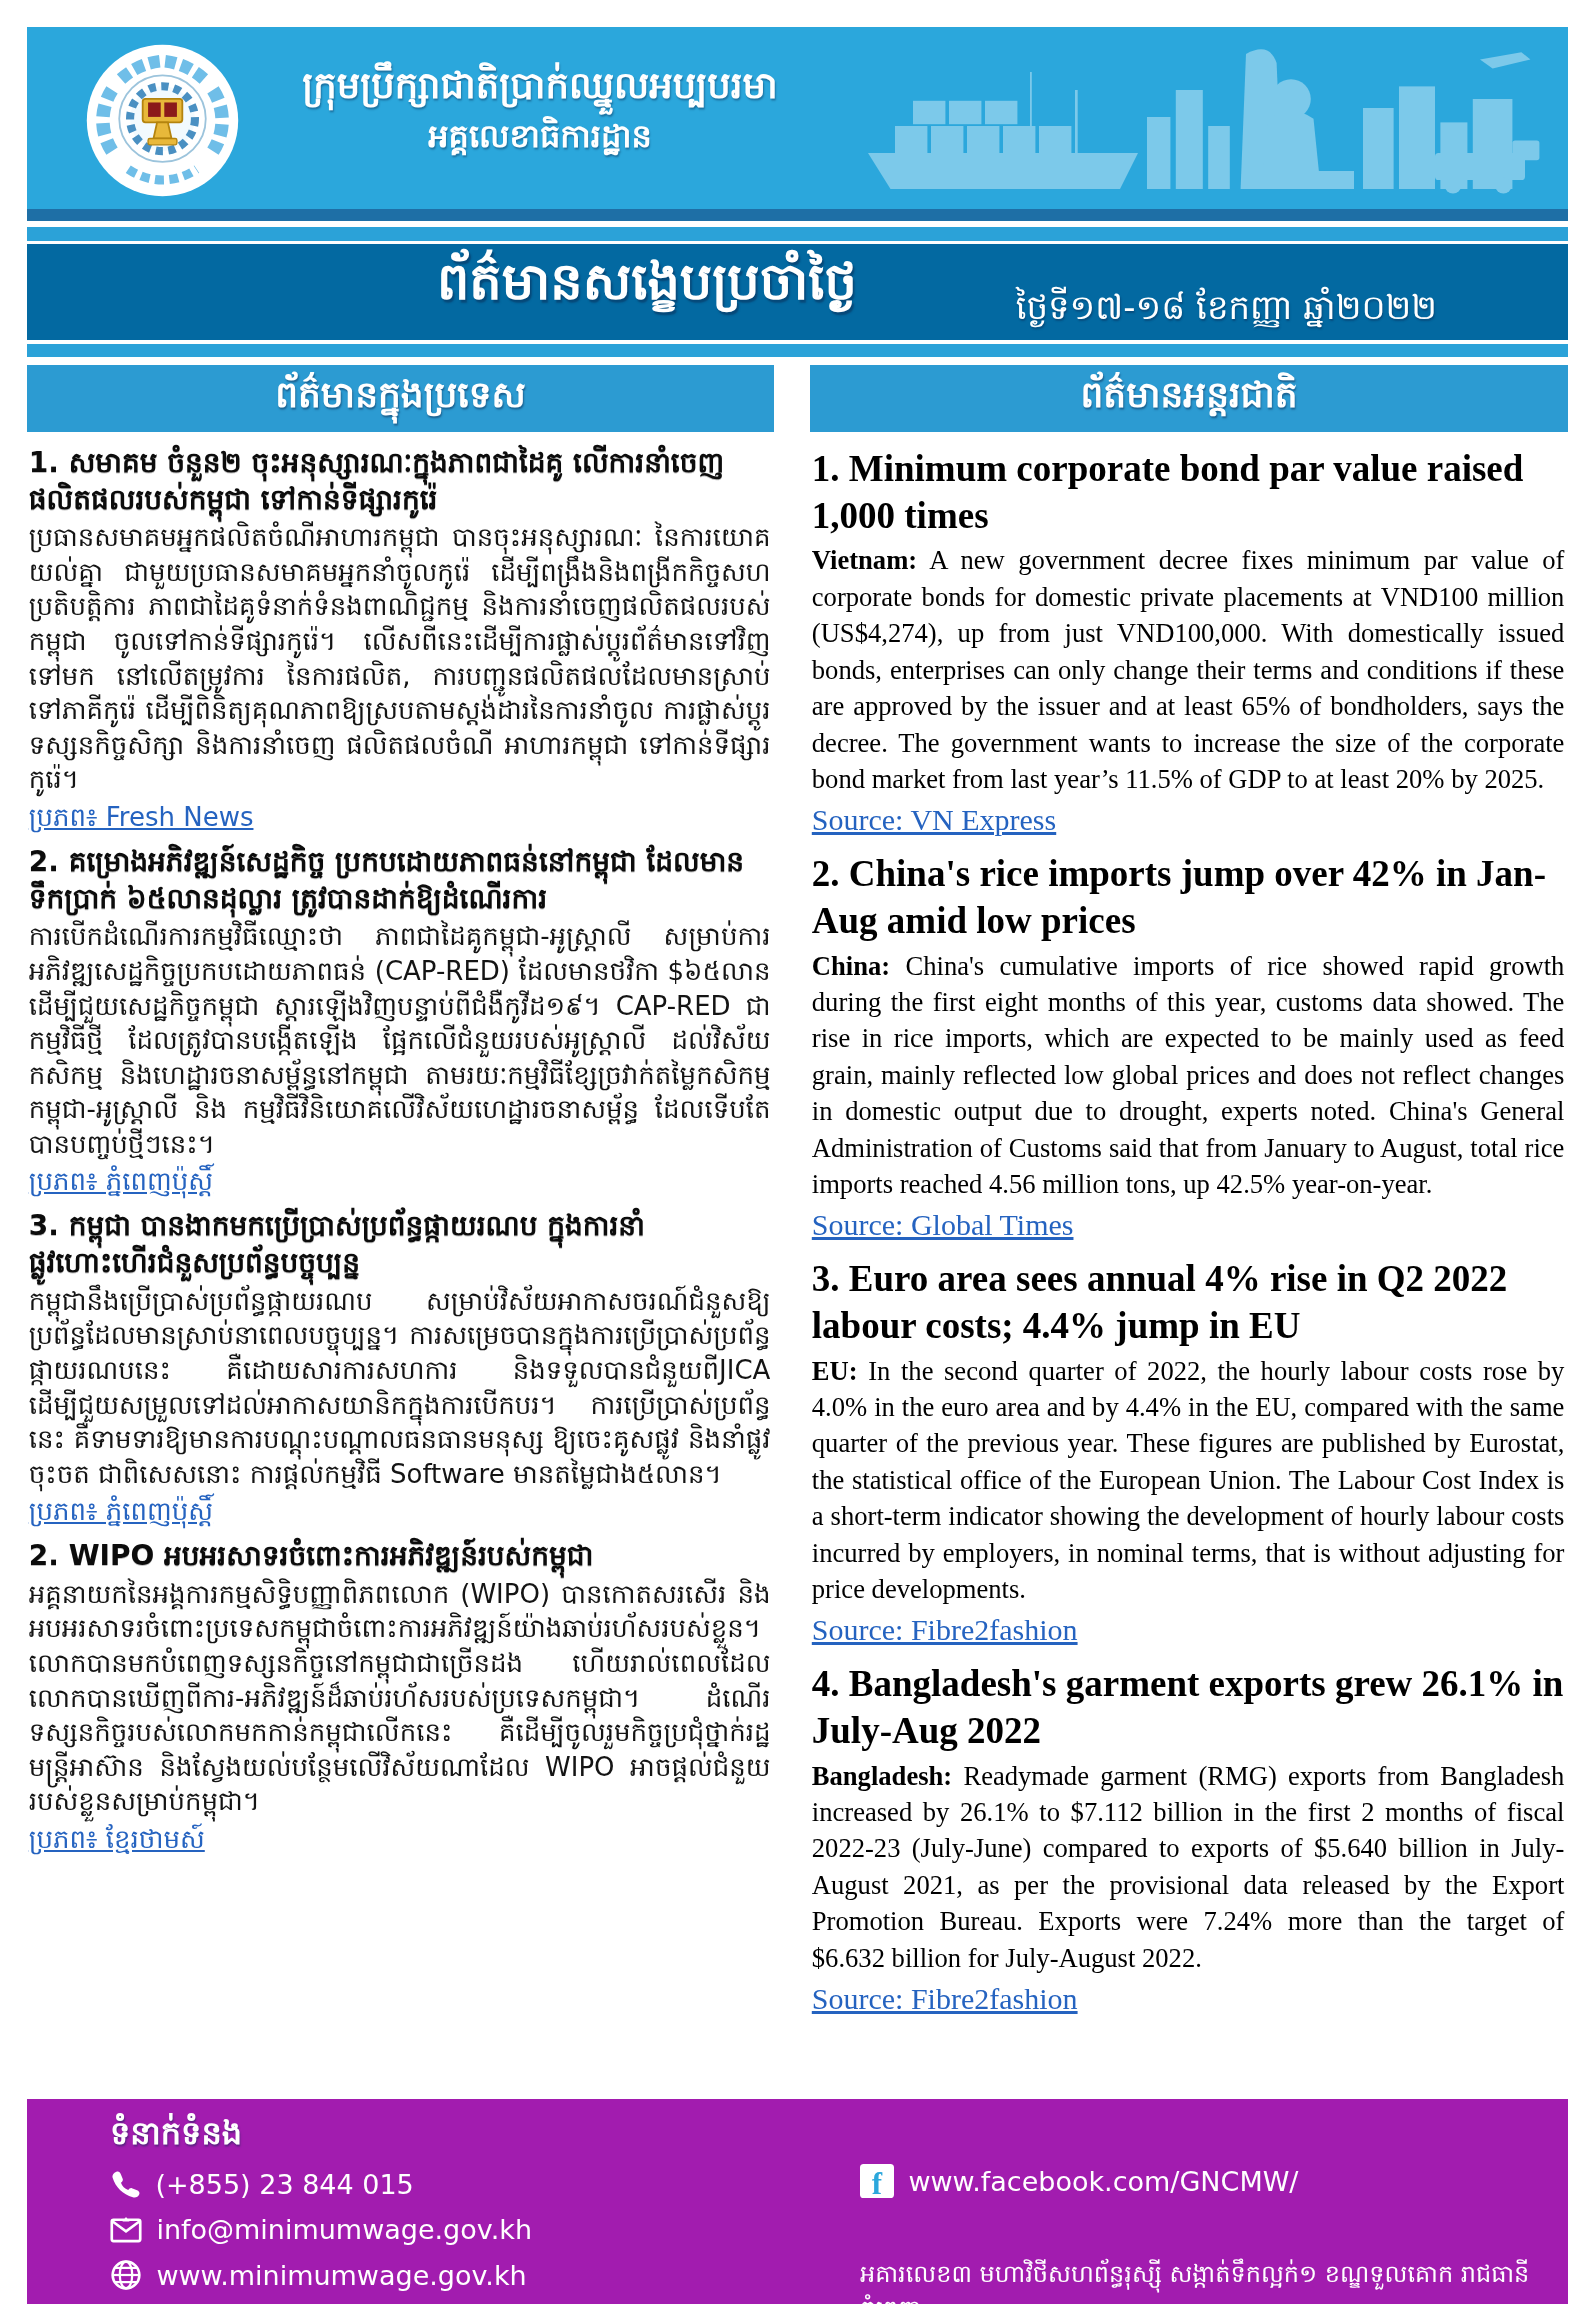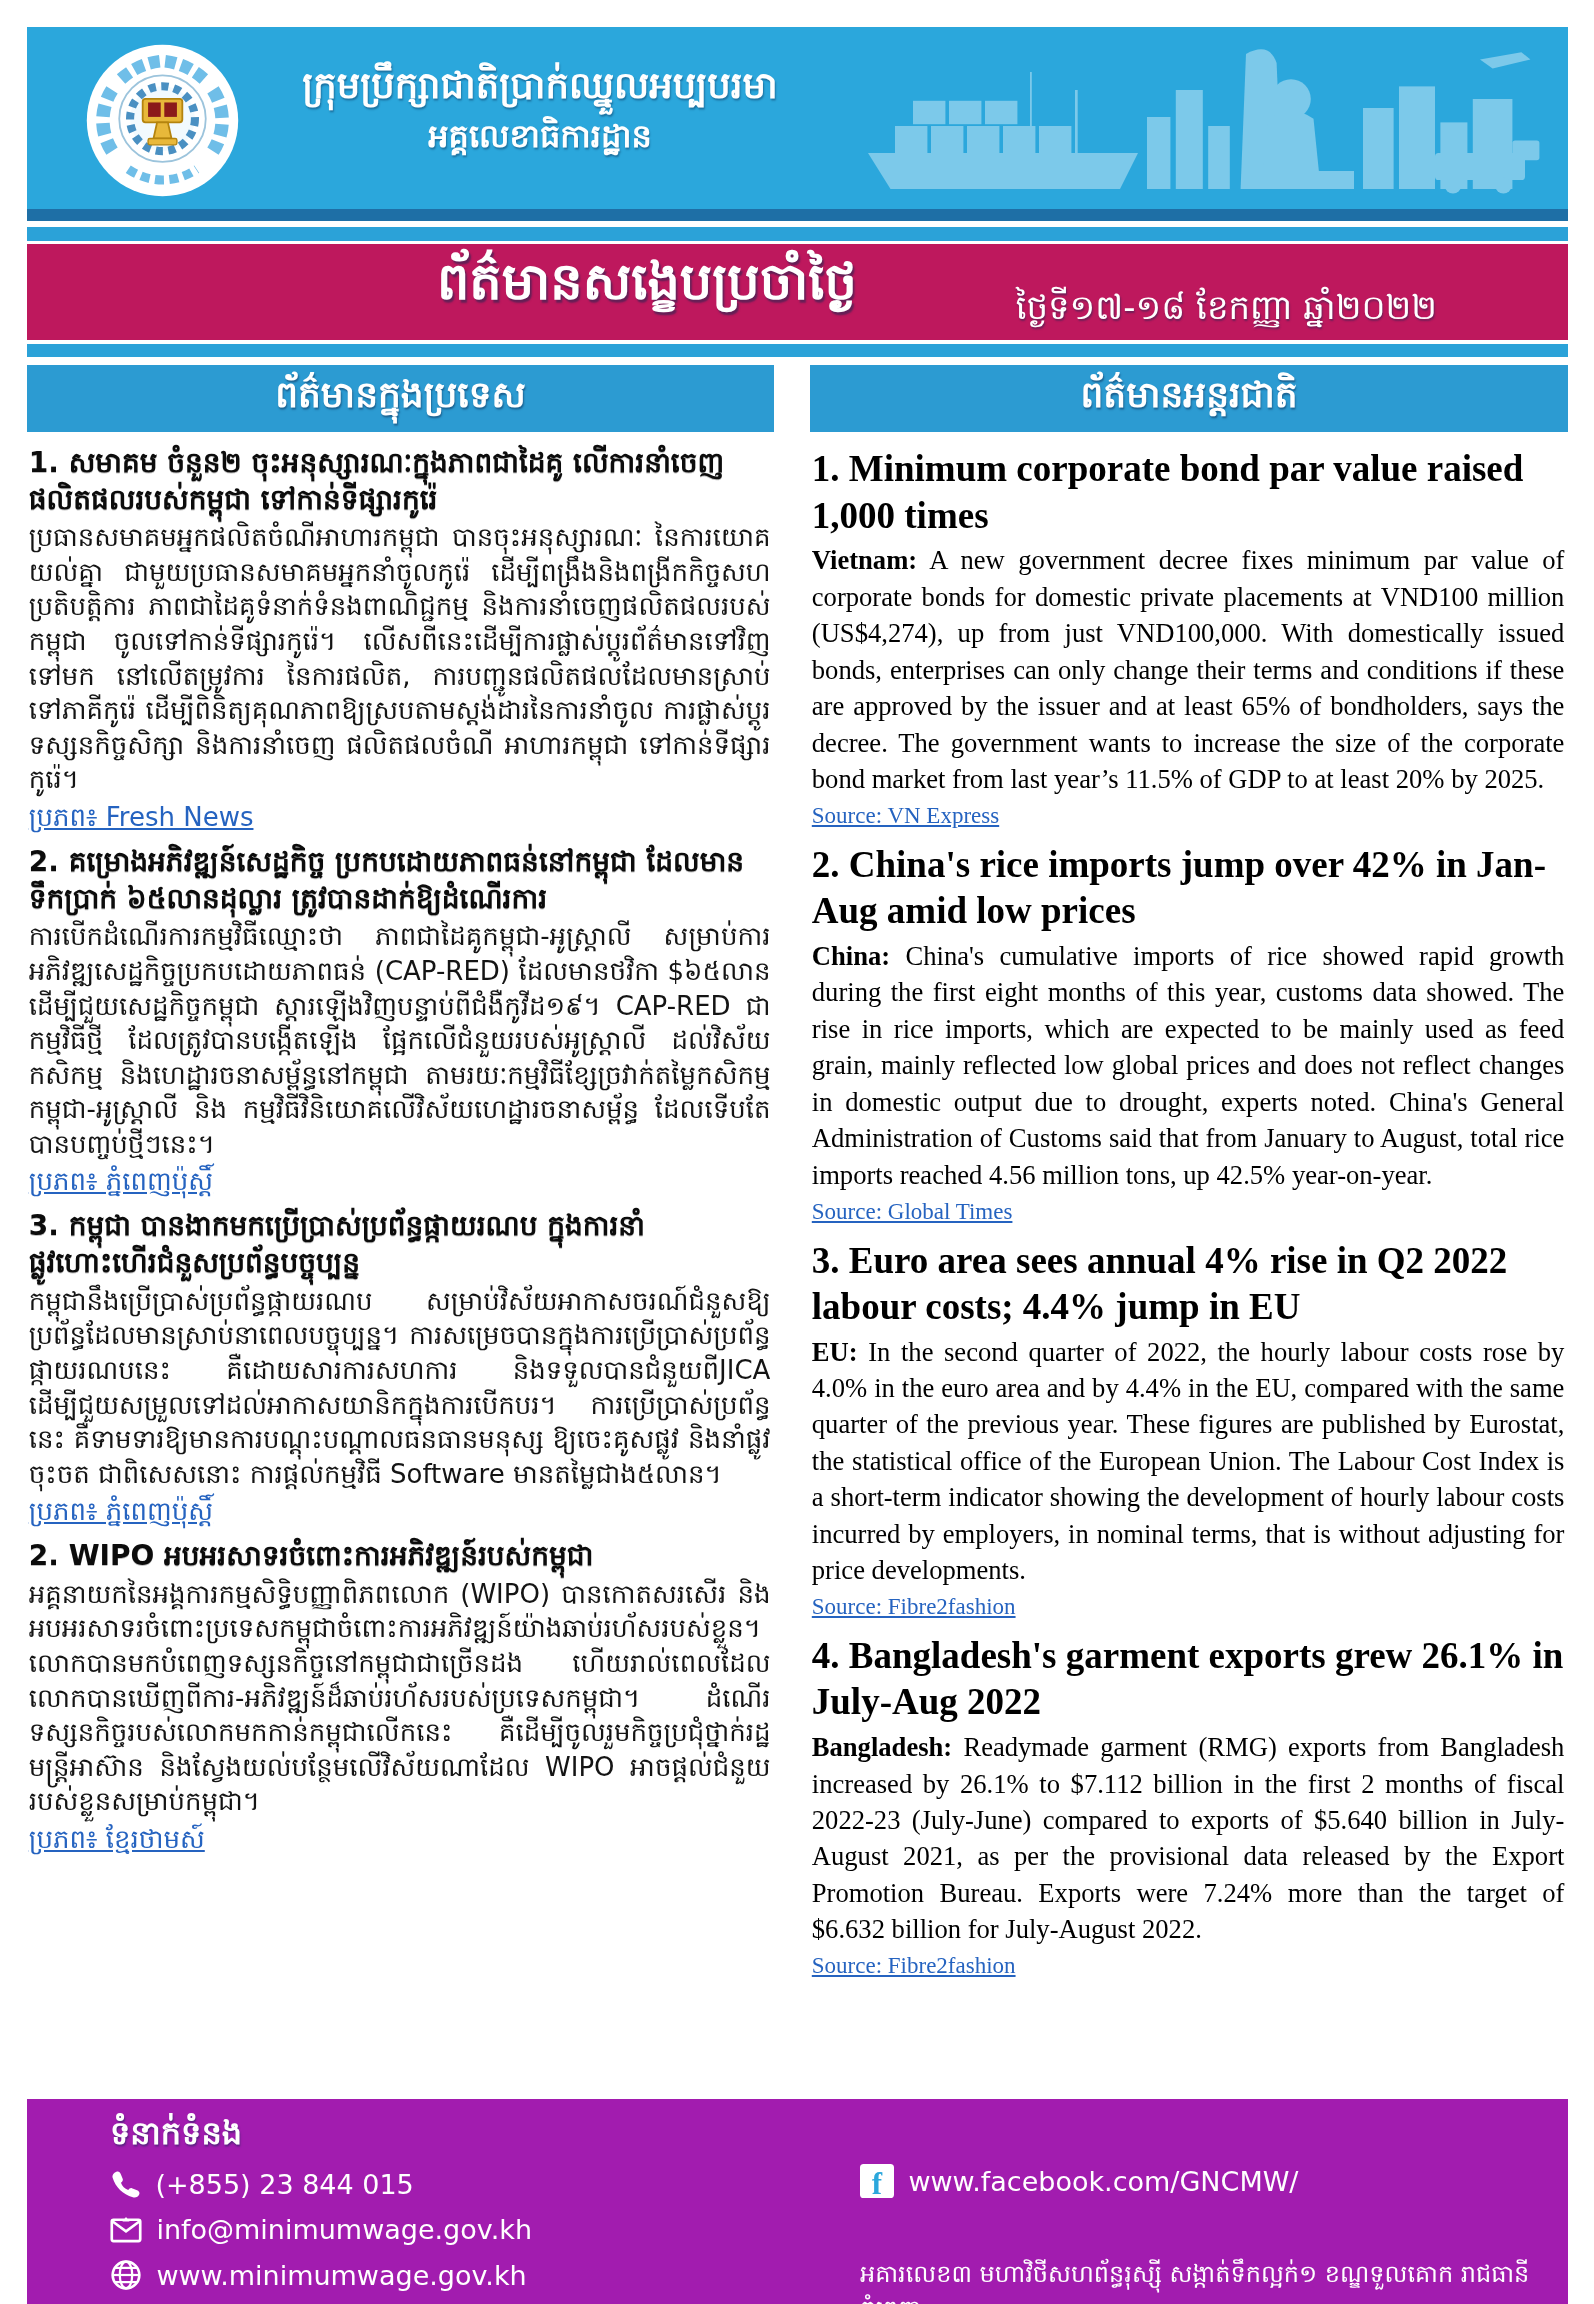--- a/index.html
+++ b/index.html
@@ -10,21 +10,21 @@
           background:#2BA7DC;border-bottom:12.6px solid #1E6FA6;}
   .logo-wrap{position:absolute;left:58px;top:16px;width:155px;height:155px;}
   .org-names{position:absolute;left:252px;top:31px;width:522px;text-align:center;color:#ffffff;}
   .org-line1{font-size:37px;font-weight:bold;line-height:1.5;text-shadow:0.9px 1.8px 1.8px rgba(10,50,90,.45);}
   .org-line2{font-size:32px;font-weight:bold;line-height:1.4;text-shadow:0.9px 1.8px 1.8px rgba(10,50,90,.45);}
   .header-illu{position:absolute;right:7.2px;bottom:1.8px;opacity:.5;}
   
   .strip{position:absolute;left:27px;right:27px;height:13.5px;background:#2BA2D8;}
   .strip1{top:227px;}
   .strip2{top:344px;height:12.6px;}
-  .banner{position:absolute;left:27px;right:27px;top:244px;height:96px;background:#be185d;}
+  .banner{position:absolute;left:27px;right:27px;top:244px;height:96px;background:#0369a1;}
   .banner-title{position:absolute;left:410px;top:5.4px;font-size:51px;font-weight:bold;color:#ffffff;
                 text-shadow:1.8px 2.7px 1.8px rgba(10,40,80,.5);}
   .banner-date{position:absolute;right:131px;bottom:3.6px;font-size:34px;color:#ffffff;
                text-shadow:0.9px 1.8px 1.8px rgba(10,40,80,.45);}
   
   .col{position:absolute;top:365px;height:1707px;overflow:hidden;}
   .col-left{left:27px;width:747px;}
   .col-right{left:810px;width:758px;}
   .col-bar{height:67px;background:#2C9BD2;display:flex;align-items:center;justify-content:center;}
   .col-bar .bar-title{font-size:36px;font-weight:bold;color:#ffffff;text-shadow:0.9px 1.8px 1.8px rgba(10,40,80,.5);}
@@ -33,21 +33,21 @@
   .km-title{font-size:28px;font-weight:bold;color:#0c0c0c;line-height:1.32;margin:3.6px 0 1.8px 0;
             text-shadow:0 0.9px 0 rgba(0,0,0,.25);}
   .km-body{font-size:26px;color:#141414;line-height:1.33;text-align:justify;margin:0;}
   
   .en-title{font-family:"Liberation Serif","DejaVu Serif",serif;font-size:37px;font-weight:bold;
             color:#000;line-height:1.25;margin:5.4px 0 3.6px 0;}
   .en-body{font-family:"Liberation Serif","DejaVu Serif",serif;font-size:26.6px;color:#000;
            line-height:1.37;text-align:justify;margin:0;}
   .src{display:inline-block;color:#2563C0;text-decoration:underline;font-size:26px;line-height:1.35;
        margin:2.7px 0 5.4px 0;cursor:pointer;}
-  .src.en{font-family:"Liberation Serif","DejaVu Serif",serif;font-size:23px;}
+  .src.en{font-family:"Liberation Serif","DejaVu Serif",serif;font-size:30px;}
   
   .footer{position:absolute;left:27px;right:27px;top:2075px;height:219px;background:#a21caf;color:#fff;margin-top:24px;}
   .f-title{position:absolute;left:83px;top:14.4px;font-size:32px;font-weight:bold;
            text-shadow:0.9px 1.8px 1.8px rgba(10,40,80,.45);}
   .f-row{position:absolute;display:flex;align-items:center;gap:14.4px;font-size:27px;}
   .f-phone{left:83px;top:70px;}
   .f-email{left:83px;top:115px;justify-content:center;}
   .f-web{left:83px;top:160px;}
   .f-fb{left:833px;top:65px;}
   .f-hours{left:833px;top:115px;font-size:26px;}

